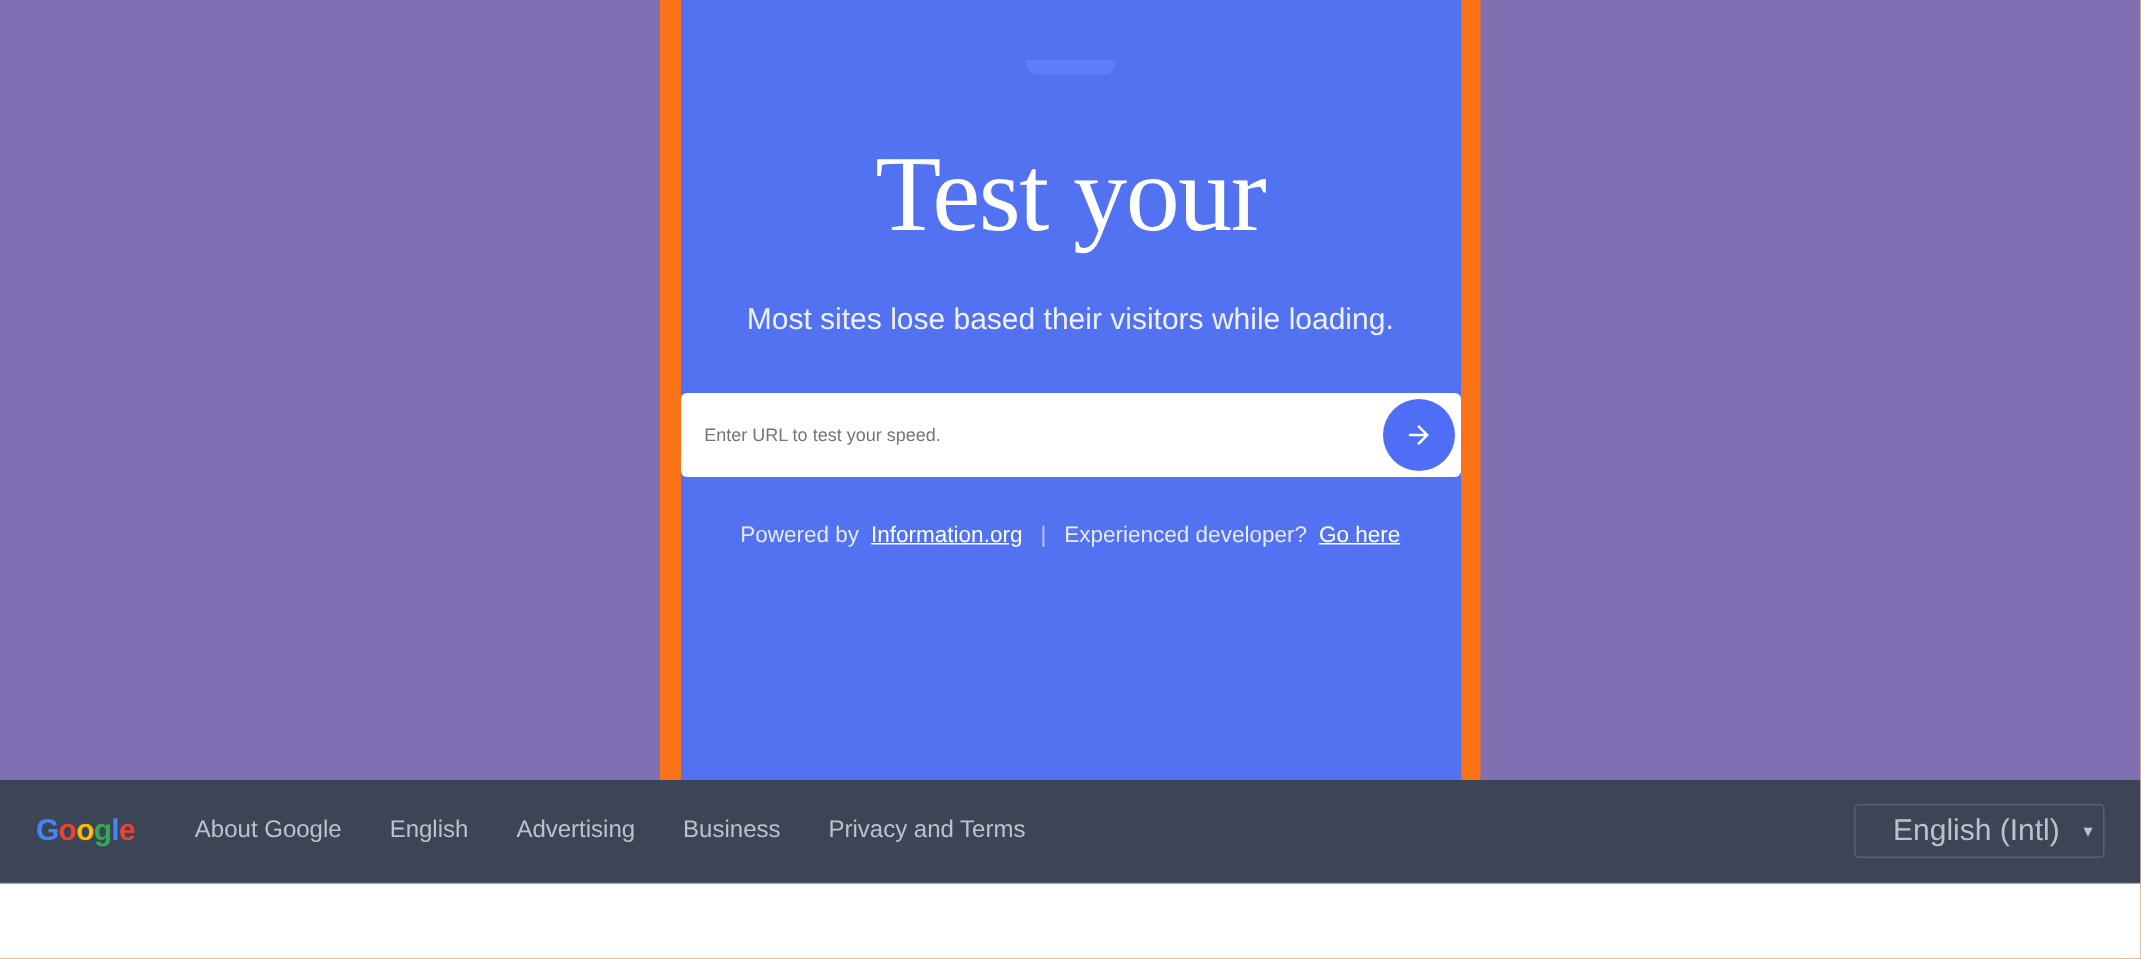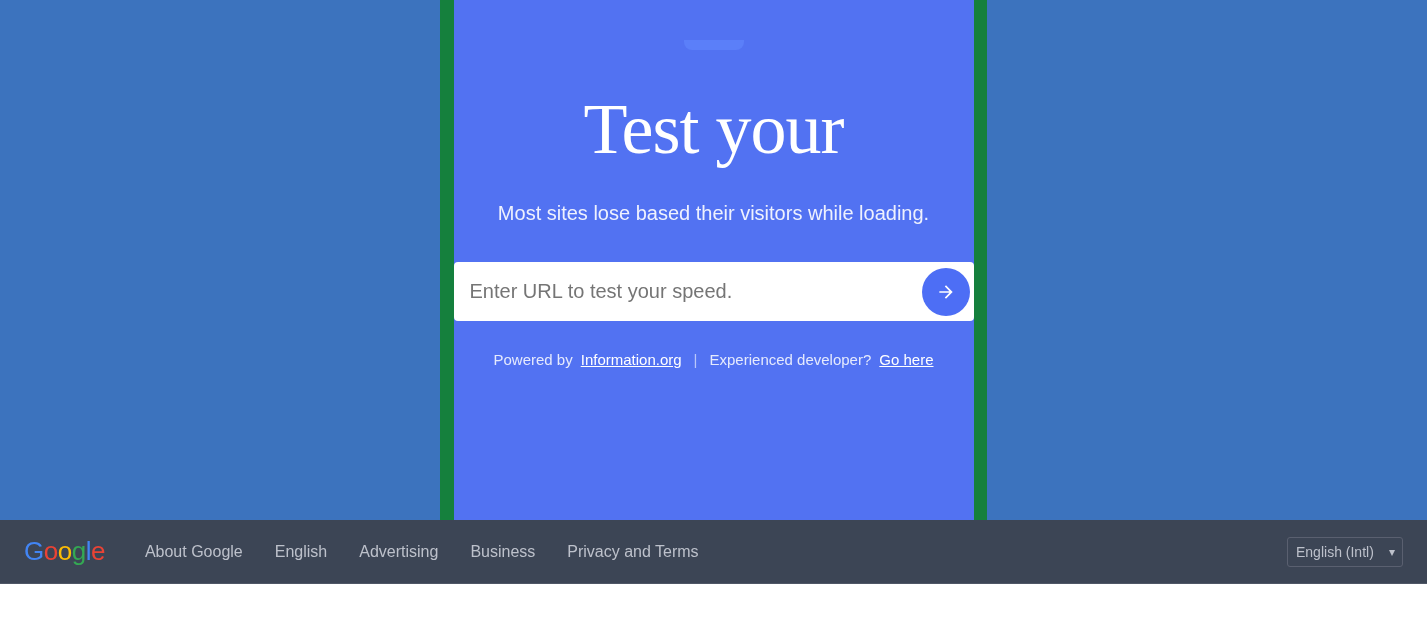--- a/index.html
+++ b/index.html
@@ -30,21 +30,21 @@
       display: flex;
       align-items: center;
       padding: 4px 4px 4px 16px;
       margin-bottom: 30px;
     }
 
     .url-input {
       flex: 1;
       border: none;
       outline: none;
-      font-size: 20px;
+      font-size: 12px;
       color: #999;
       background: transparent;
       padding: 14px 10px 14px 0;
     }
 
     .submit-button {
       width: 48px;
       height: 48px;
       border-radius: 50%;
       background-color: #4d6ef5;
@@ -94,22 +94,22 @@
       border-bottom: 1px solid rgba(255,255,255,0.1);
       gap: 0;
     }
 
     .google-logo {
       margin-right: 24px;
       flex-shrink: 0;
     }
 
     .google-logo-text {
-      font-size: 26px;
-      font-weight: normal;
+      font-size: 20px;
+      font-weight: bold;
       color: white;
       letter-spacing: -0.5px;
     }
 
     .google-logo-text .g { color: #4285f4; }
     .google-logo-text .o1 { color: #ea4335; }
     .google-logo-text .o2 { color: #fbbc05; }
     .google-logo-text .g2 { color: #34a853; }
     .google-logo-text .l { color: #4285f4; }
     .google-logo-text .e { color: #ea4335; }
@@ -133,22 +133,22 @@
       margin-left: auto;
       display: flex;
       align-items: center;
       gap: 8px;
     }
 
     .language-select {
       background: transparent;
       border: 1px solid #5a6070;
       color: #bdc1cb;
-      font-size: 14px;
-      padding: 6px 28px 6px 8px;
+      font-size: 20px;
+      padding: 6px 28px 6px 25px;
       border-radius: 3px;
       cursor: pointer;
       appearance: none;
       -webkit-appearance: none;
     }
 
     .select-wrapper {
       position: relative;
       display: flex;
       align-items: center;
@@ -166,21 +166,21 @@
     .footer-disclaimer {
       padding: 12px 24px;
       font-size: 12px;
       color: #8a8f9e;
       line-height: 1.4;
     }
 
     
     .bg-wrapper {
       position: relative;
-      background-color: #15803d;
+      background-color: #f97316;
       width: 100%;
       height: 520px;
       display: flex;
       align-items: center;
       justify-content: center;
       overflow: hidden;
     }
 
     .bg-left-overlay {
       position: absolute;

